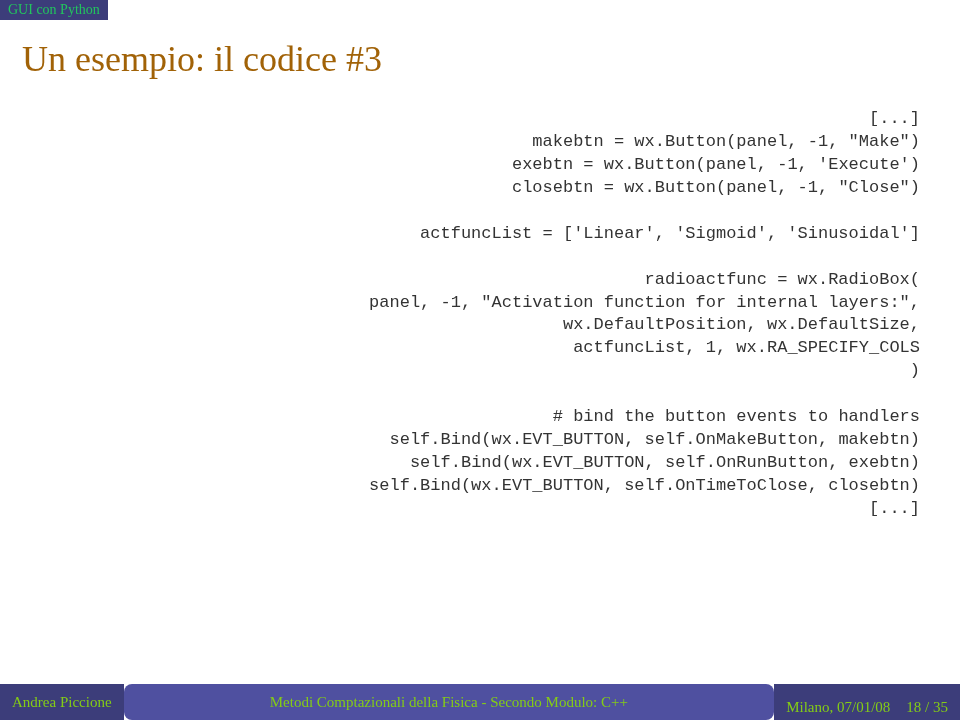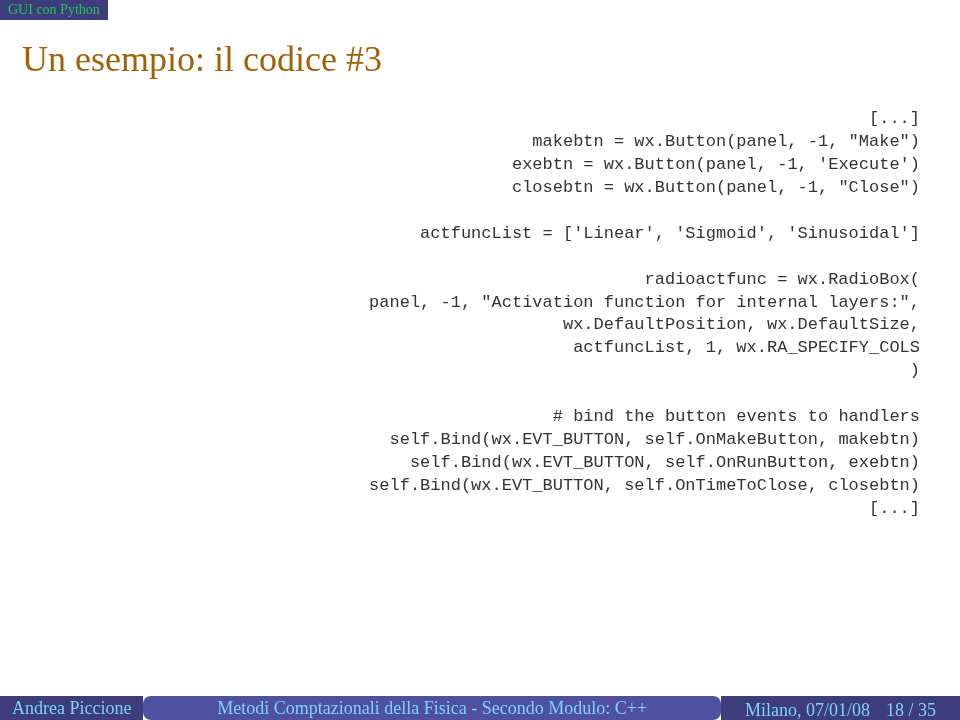--- a/index.html
+++ b/index.html
@@ -2,24 +2,24 @@
 <html><head>
 <meta charset="utf-8">
 <style>
   * { margin: 0; padding: 0; box-sizing: border-box; }
   html, body { width: 960px; height: 720px; font-family: Georgia, 'Times New Roman', serif; background: #fff; }
   .slide { width: 960px; height: 720px; position: relative; background: #fff; overflow: hidden; }
   .header-strip { background: #3c3d7a; color: #22c55e; font-size: 14px; padding: 2px 8px; display: inline-block; }
   .title { color: #a16207; font-size: 36px; font-weight: normal; margin: 18px 0 28px 22px; }
   .content { margin-left: 60px; margin-right: 40px; }
   .code { font-family: 'Courier New', Courier, monospace; font-size: 17px; line-height: 1.35; color: #333; white-space: pre; text-align: right; }
-  .footer { position: absolute; bottom: 0; left: 0; right: 0; height: 24px; display: flex; font-size: 18px; color: #7dd3fc; }
+  .footer { position: absolute; bottom: 0; left: 0; right: 0; height: 36px; display: flex; font-size: 15px; color: #84cc16; }
   .footer-left { background: #3c3d7a; padding: 4px 12px; white-space: nowrap; display: flex; align-items: center; }
   .footer-mid { background: #4f50a0; flex: 1; padding: 4px 28px; text-align: center; display: flex; align-items: center; justify-content: center; border-radius: 8px; }
-  .footer-right { background: #3c3d7a; padding: 4px 24px; white-space: nowrap; display: flex; align-items: flex-start; gap: 16px; }
+  .footer-right { background: #3c3d7a; padding: 4px 12px; white-space: nowrap; display: flex; align-items: flex-end; gap: 16px; }
 </style>
 </head>
 <body>
 
 <div class="slide">
 
   <div class="header-strip">GUI con Python</div>
 
   <h1 class="title">Un esempio: il codice #3</h1>
 

